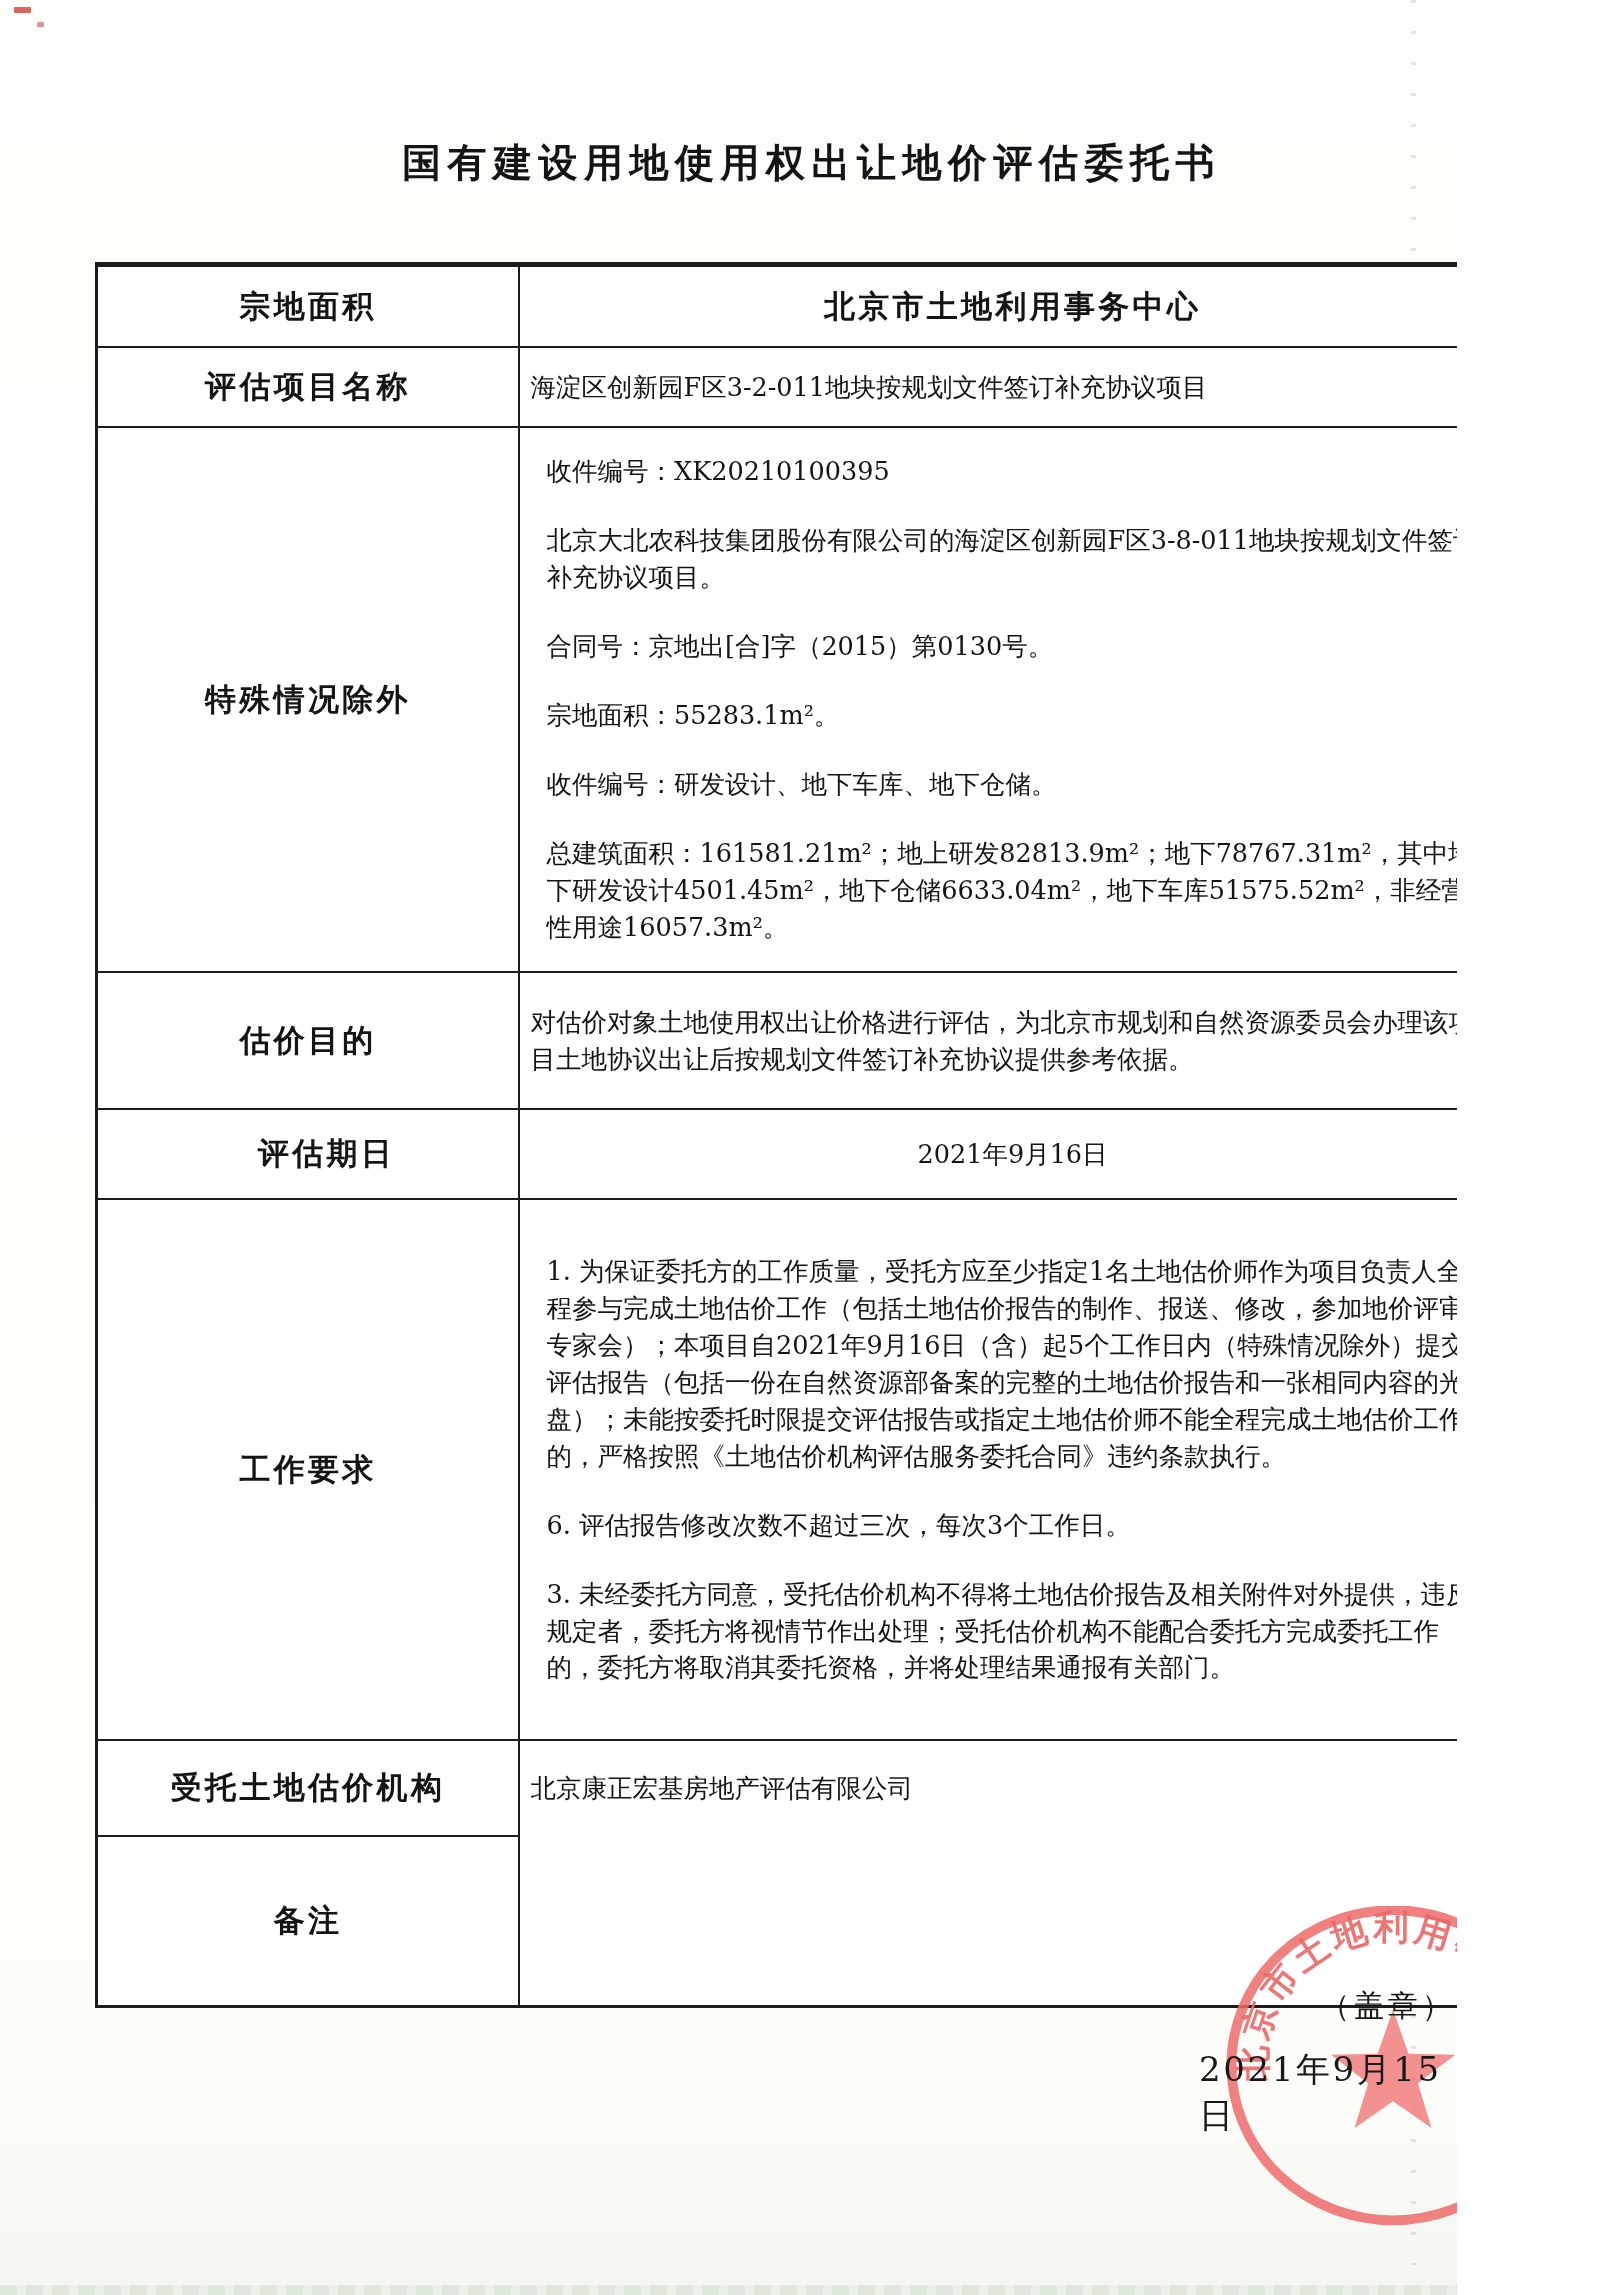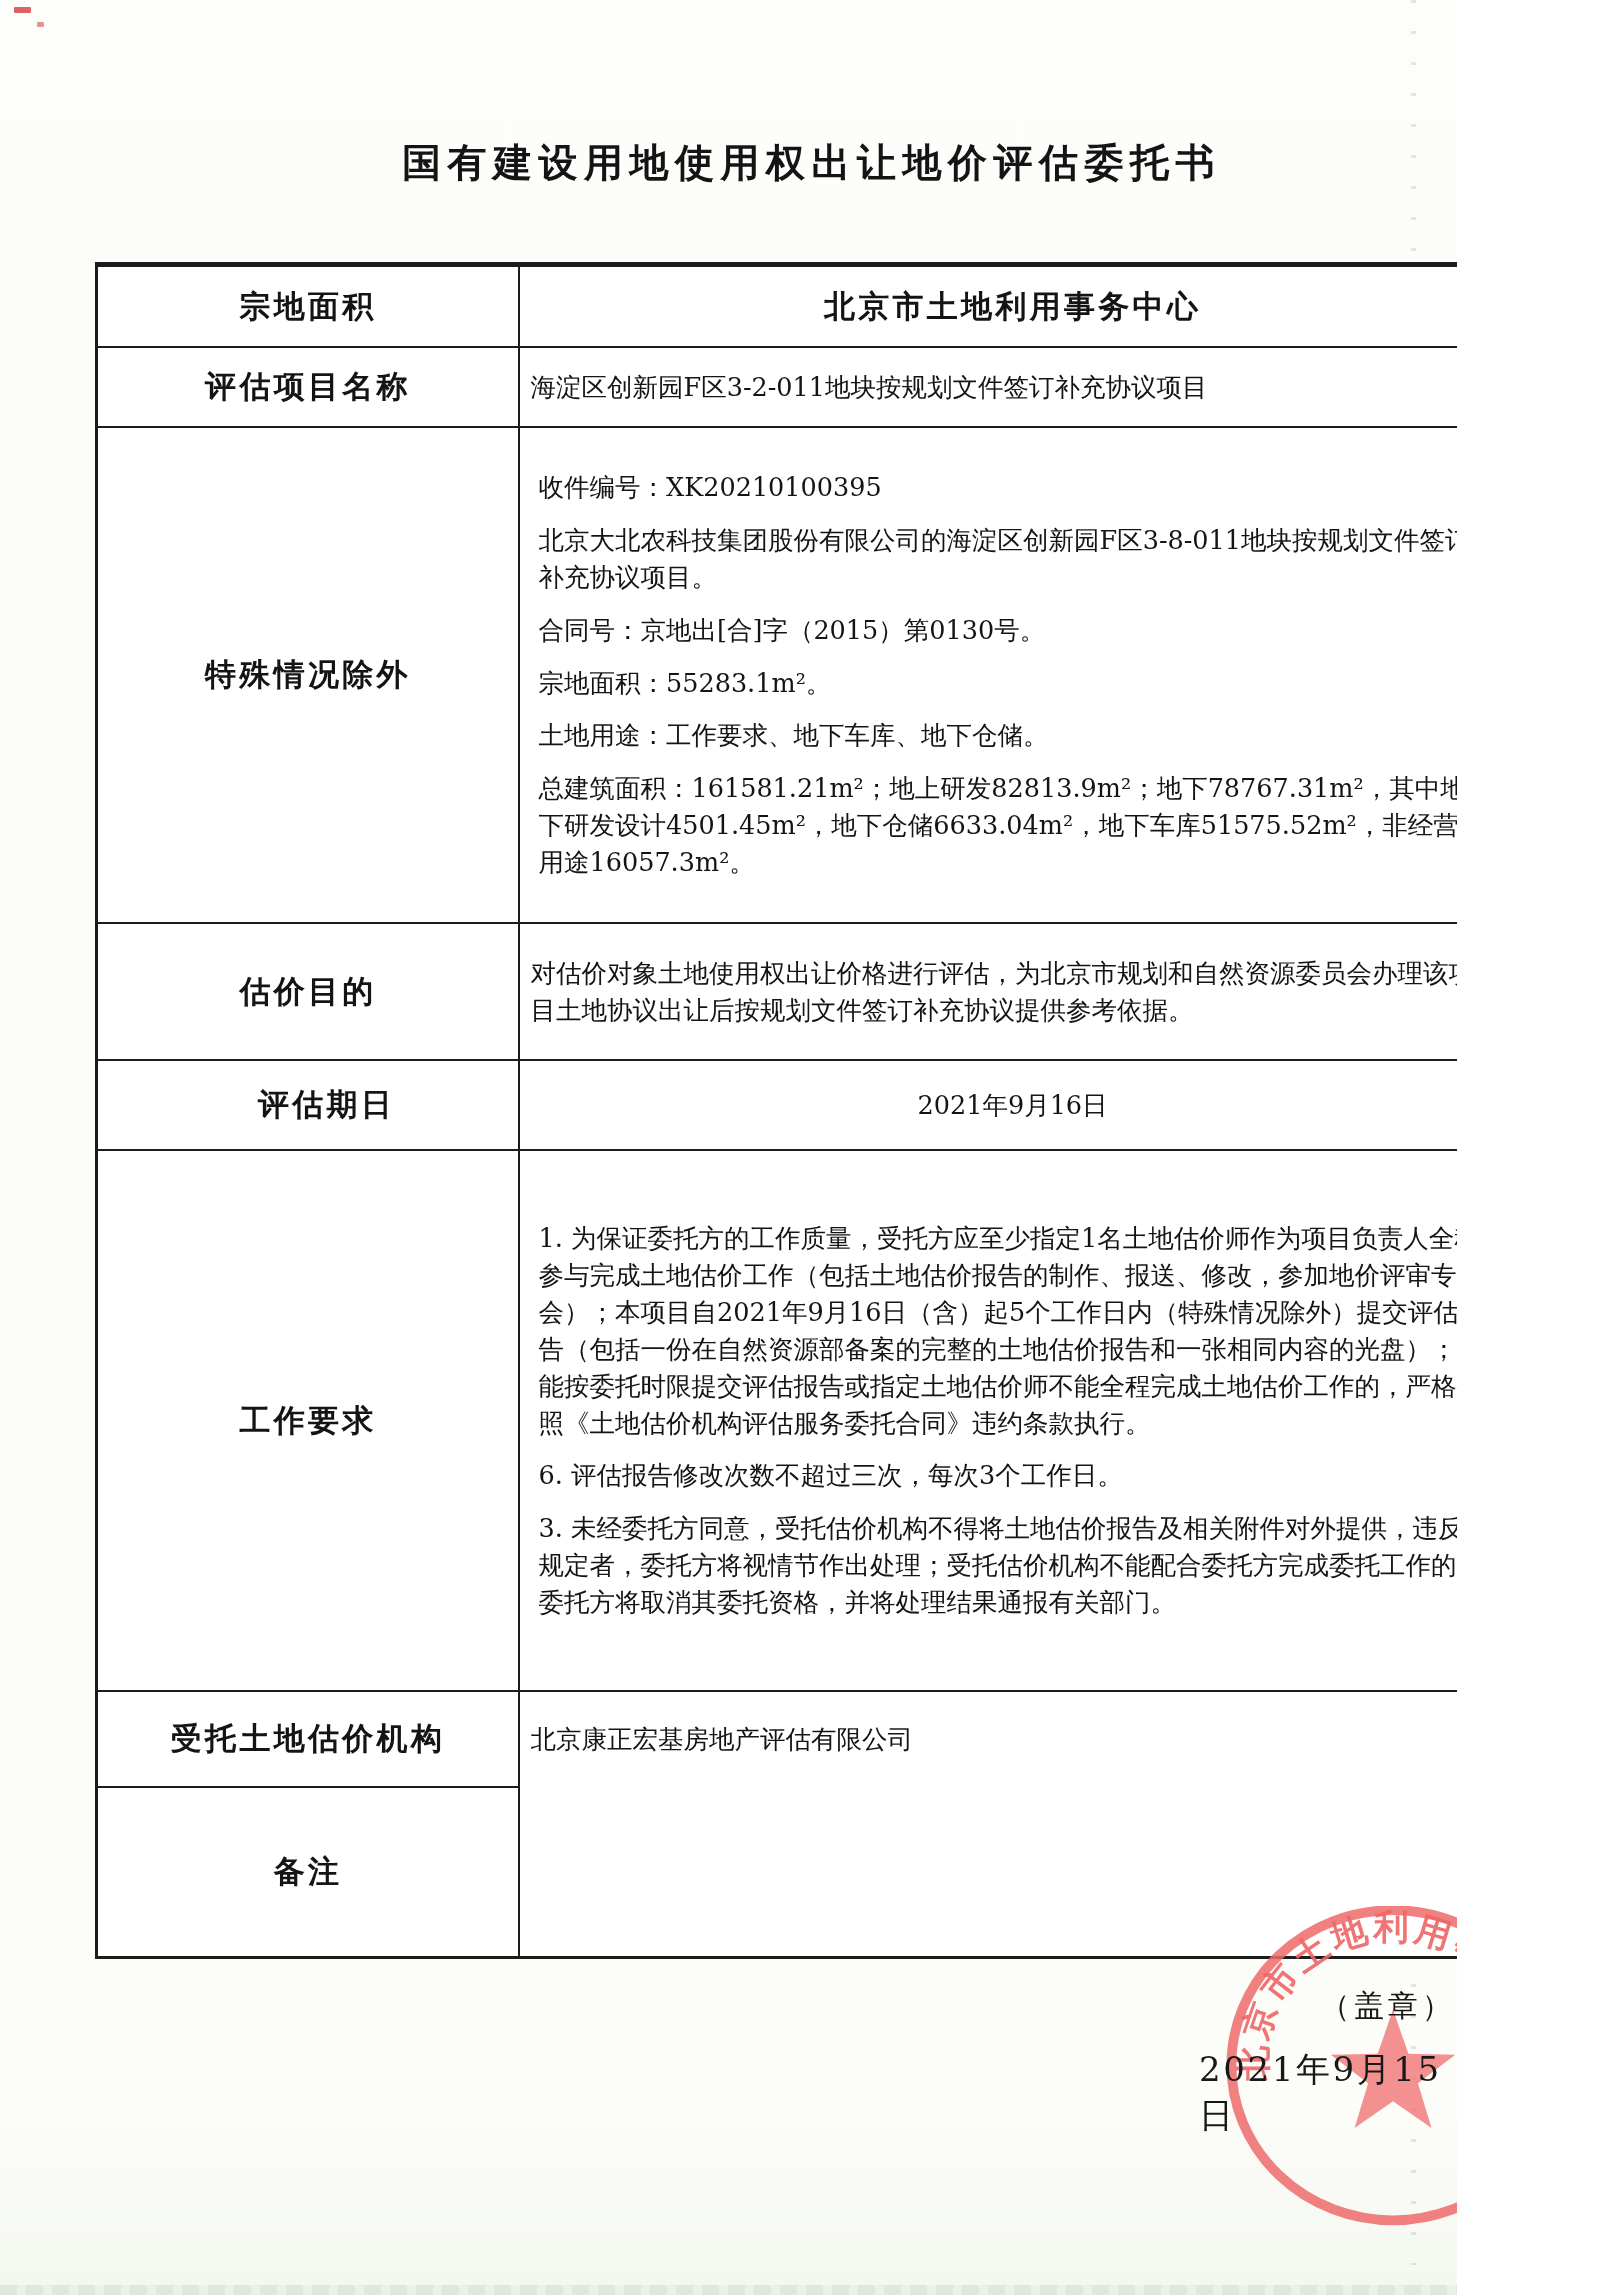--- a/index.html
+++ b/index.html
@@ -67,21 +67,21 @@
     font-weight:700;font-size:31px;letter-spacing:3.3px;
   }
   .h-client{min-height:81px;}
   .h-project{min-height:80px;}
   .h-planning{min-height:496px;}
   .h-purpose{min-height:137px;}
   .h-date{min-height:90px;padding-left:37px;}
   .h-req{min-height:541px;}
   .h-agency{min-height:96px;}
   .h-remarks{min-height:170px;}
-  .cell.value p{margin:8px;}
+  .cell.value p{margin:16px;}
 
   .stamp{position:absolute;left:1164px;top:1906px;width:462px;height:380px;}
   .stamp svg{display:block;width:100%;height:100%;}
   .chop-label{
     position:absolute;left:1320px;top:1986px;
     font-size:30px;letter-spacing:3.9px;color:#181818;
     font-family:"DejaVu Serif","Liberation Serif",serif;
   }
   .chop-date{
     position:absolute;left:1199px;top:2047px;
@@ -108,21 +108,21 @@
 
     <div class="cell label h-project">评估项目名称</div>
     <div class="cell value h-project">海淀区创新园F区3-2-011地块按规划文件签订补充协议项目</div>
 
     <div class="cell label h-planning">特殊情况除外</div>
     <div class="cell value h-planning">
       <p>收件编号：XK20210100395</p>
       <p>北京大北农科技集团股份有限公司的海淀区创新园F区3-8-011地块按规划文件签订补充协议项目。</p>
       <p>合同号：京地出[合]字（2015）第0130号。</p>
       <p>宗地面积：55283.1m²。</p>
-      <p>土地用途：工作要求、地下车库、地下仓储。</p>
+      <p>收件编号：研发设计、地下车库、地下仓储。</p>
       <p>总建筑面积：161581.21m²；地上研发82813.9m²；地下78767.31m²，其中地下研发设计4501.45m²，地下仓储6633.04m²，地下车库51575.52m²，非经营性用途16057.3m²。</p>
     </div>
 
     <div class="cell label h-purpose">估价目的</div>
     <div class="cell value h-purpose">对估价对象土地使用权出让价格进行评估，为北京市规划和自然资源委员会办理该项目土地协议出让后按规划文件签订补充协议提供参考依据。</div>
 
     <div class="cell label h-date">评估期日</div>
     <div class="cell value center h-date">2021年9月16日</div>
 
     <div class="cell label h-req">工作要求</div>

